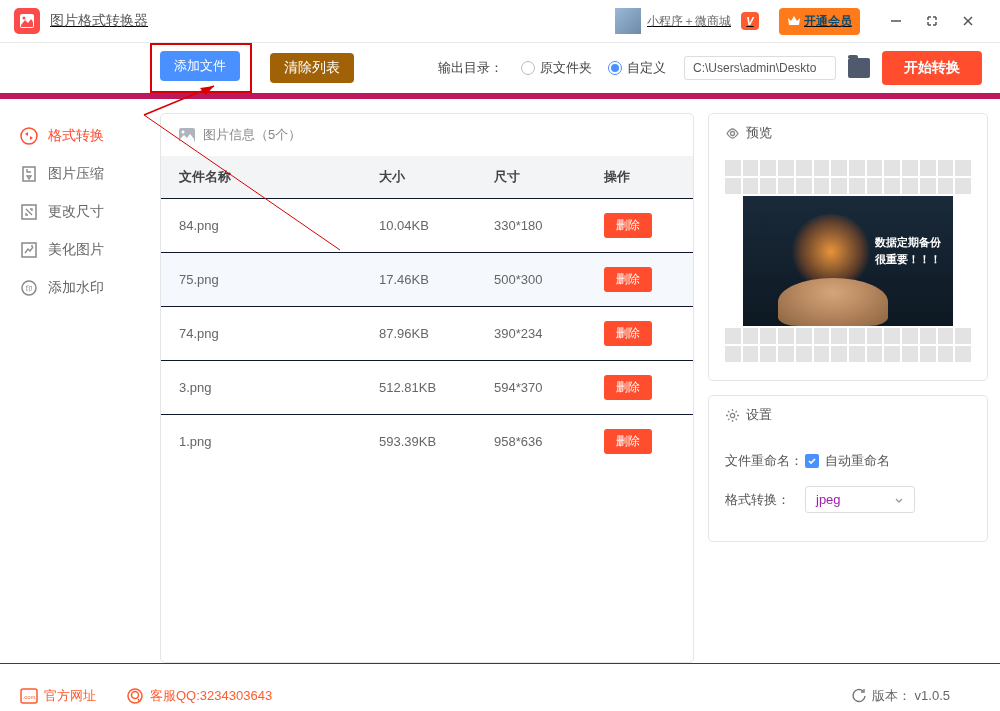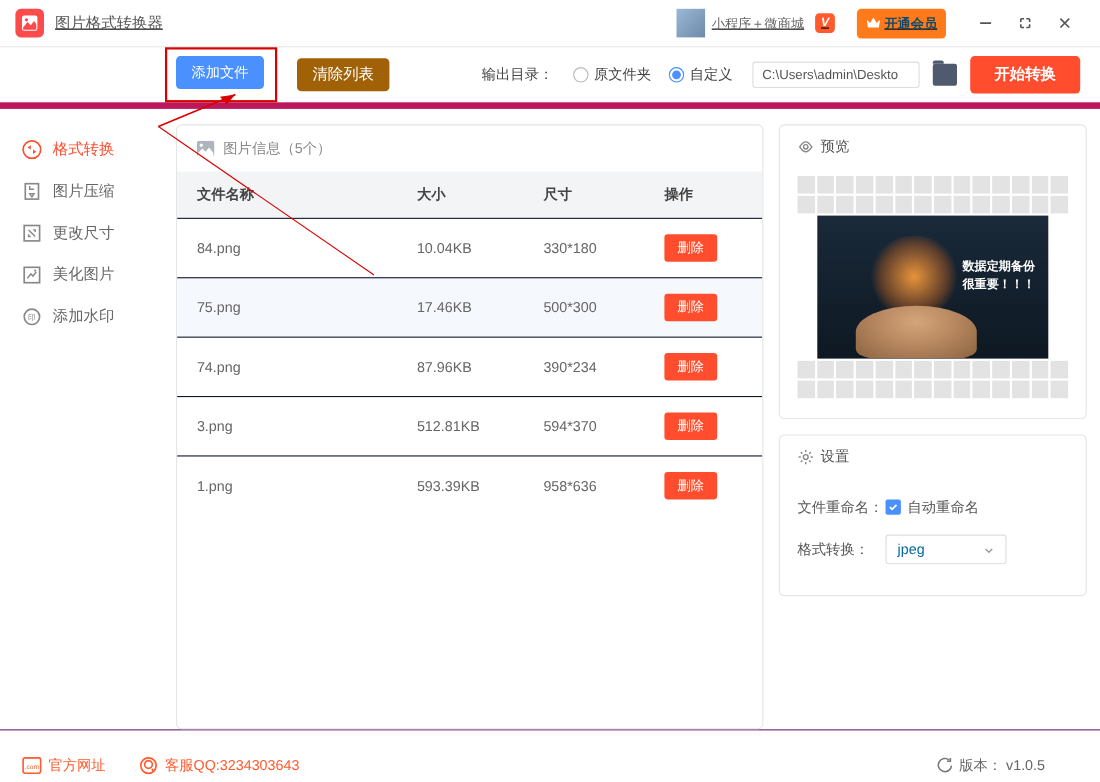--- a/index.html
+++ b/index.html
@@ -54,21 +54,21 @@
 .checkcell { width:17px; height:16px; background:#e3e3e3; }
 .preview-img-wrap { position:relative; margin:2px 0; }
 .preview-img { height:130px; margin:0 18px; background:linear-gradient(180deg,#1a2a3a 0%,#0d1822 100%); position:relative; overflow:hidden; }
 .glow { position:absolute; left:48px; top:18px; width:80px; height:75px; background:radial-gradient(circle,rgba(255,160,60,0.9) 0%,rgba(255,120,30,0.3) 55%,transparent 72%); border-radius:50%; }
 .hand { position:absolute; bottom:0; left:35px; width:110px; height:48px; background:radial-gradient(ellipse at 50% 30%,#d4a57a 0%,#b88860 45%,#8a6340 100%); border-radius:50% 50% 18% 18%; }
 .txt-ovr { position:absolute; right:12px; top:38px; color:#fff; font-size:11px; font-weight:bold; line-height:1.5; }
 .settings-body { padding:10px 16px 20px 16px; font-size:13px; }
 .set-row { display:flex; align-items:center; padding:8px 0; color:#555; }
 .set-label { width:80px; }
 .chk { width:14px; height:14px; background:#4a90fe; border-radius:2px; display:inline-flex; align-items:center; justify-content:center; margin-right:6px; }
-.select-box { border:1px solid #ddd; border-radius:3px; padding:5px 10px; width:110px; display:flex; align-items:center; justify-content:space-between; color:#0369a1; cursor:pointer; }
+.select-box { border:1px solid #ddd; border-radius:3px; padding:5px 10px; width:110px; display:flex; align-items:center; justify-content:space-between; color:#a21caf; cursor:pointer; }
 .footer { height:64px; border-top:1px solid #701a75; display:flex; align-items:center; padding:16px 20px; font-size:13px; color:#666; }
 .foot-item { display:flex; align-items:center; margin-right:30px; cursor:pointer; }
 .foot-item.orange { color:#ff5b2e; }
 .foot-item svg { margin-right:6px; }
 .foot-spacer { flex:1; }
 .arrow-line { position:absolute; pointer-events:none; z-index:50; }
 </style>
 </head>
 <body>
 

